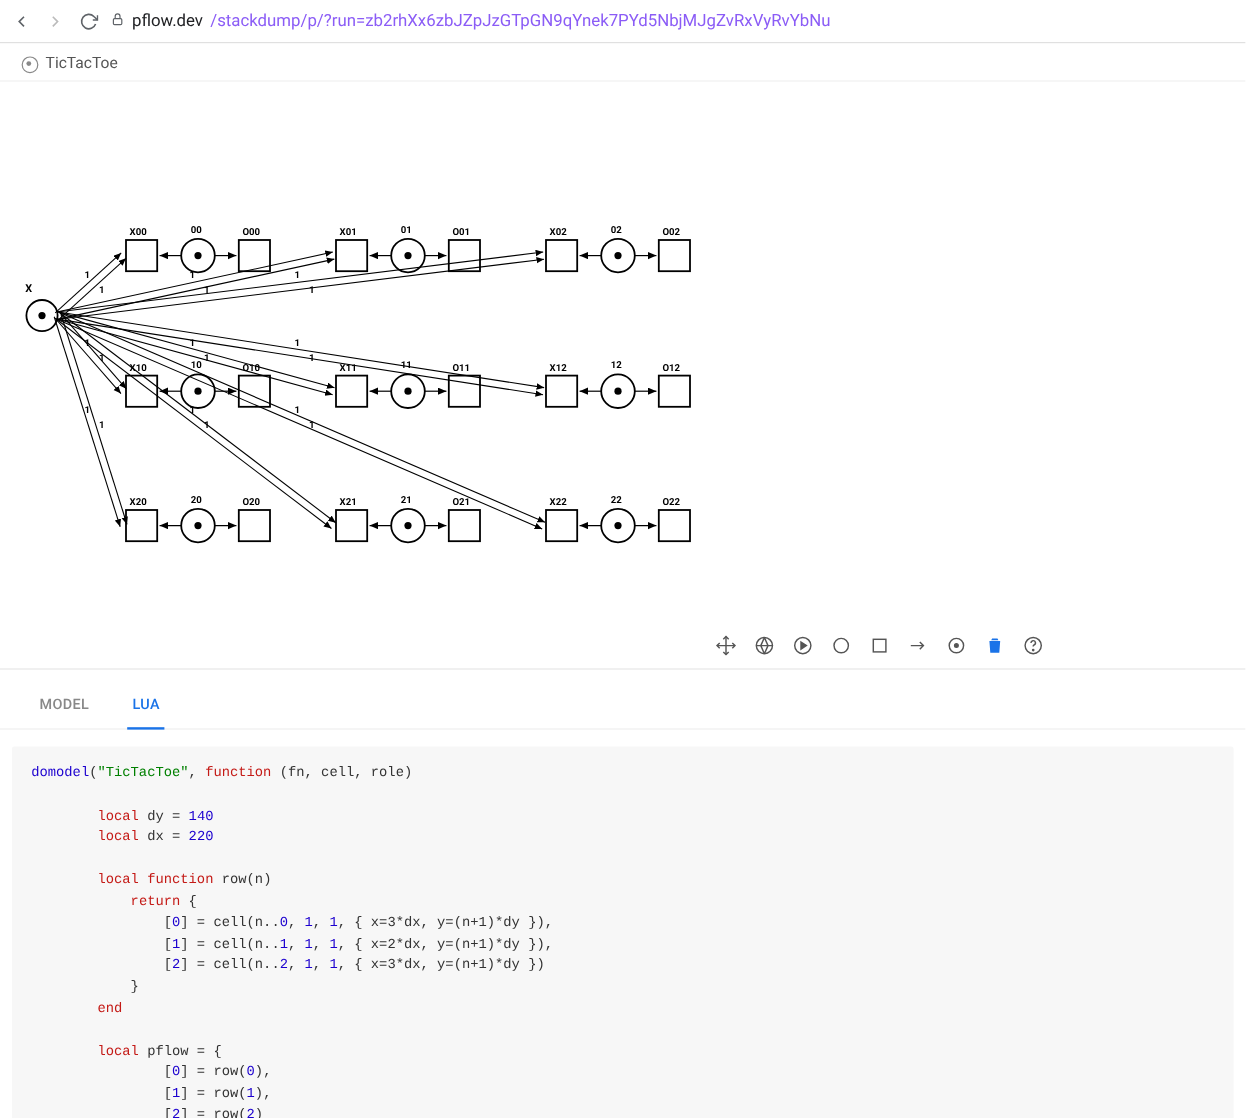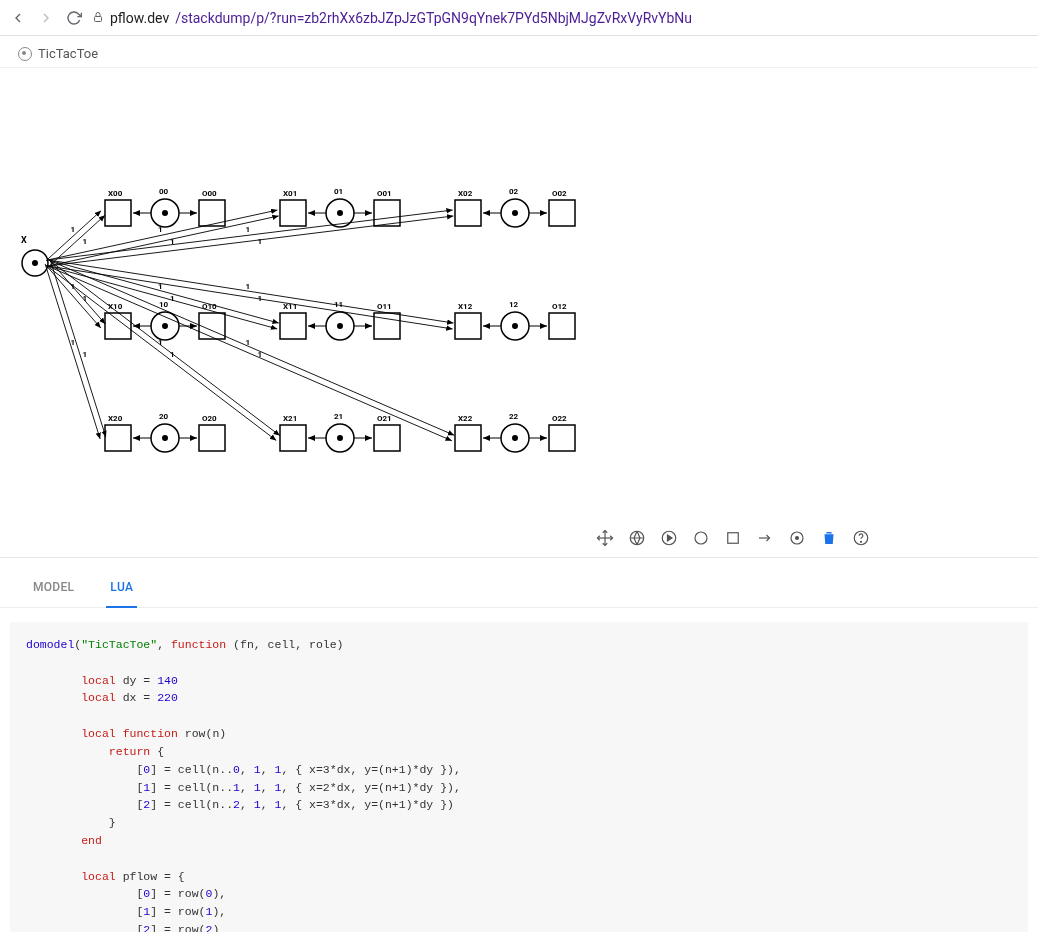--- a/index.html
+++ b/index.html
@@ -4,21 +4,21 @@
 <style>
   * { box-sizing: border-box; margin: 0; padding: 0; }
   body { font-family: -apple-system, BlinkMacSystemFont, "Segoe UI", Roboto, sans-serif; font-size: 13px; color: #333; background: #fff; }
 
   
   .browser-bar { display: flex; align-items: center; height: 36px; padding: 0 8px; border-bottom: 1px solid #e0e0e0; gap: 8px; }
   .nav-btn { width: 20px; height: 20px; display:flex; align-items:center; justify-content:center; color:#5f6368; }
   .nav-btn svg { width:16px; height:16px; }
   .addr { flex:1; display:flex; align-items:flex-end; gap:6px; color:#202124; font-size:14px; }
   .addr .host { color:#202124; }
-  .addr .path { color:#4c1d95; }
+  .addr .path { color:#8b5cf6; }
 
   
   .page-head { display:flex; align-items:flex-end; gap:6px; padding: 6px 18px; height:32px; border-bottom:1px solid #f0f0f0; color:#555; font-size:13px; }
   .logo-dot { width:14px; height:14px; border-radius:50%; border:1.5px solid #888; position:relative; }
   .logo-dot::after { content:""; position:absolute; left:3px; top:3px; width:4px; height:4px; border-radius:50%; background:#888; }
 
   
   .diagram-wrap { position:relative; height:450px; overflow:hidden; }
   .diagram-wrap svg { position:absolute; left:0; top:0; }
 

